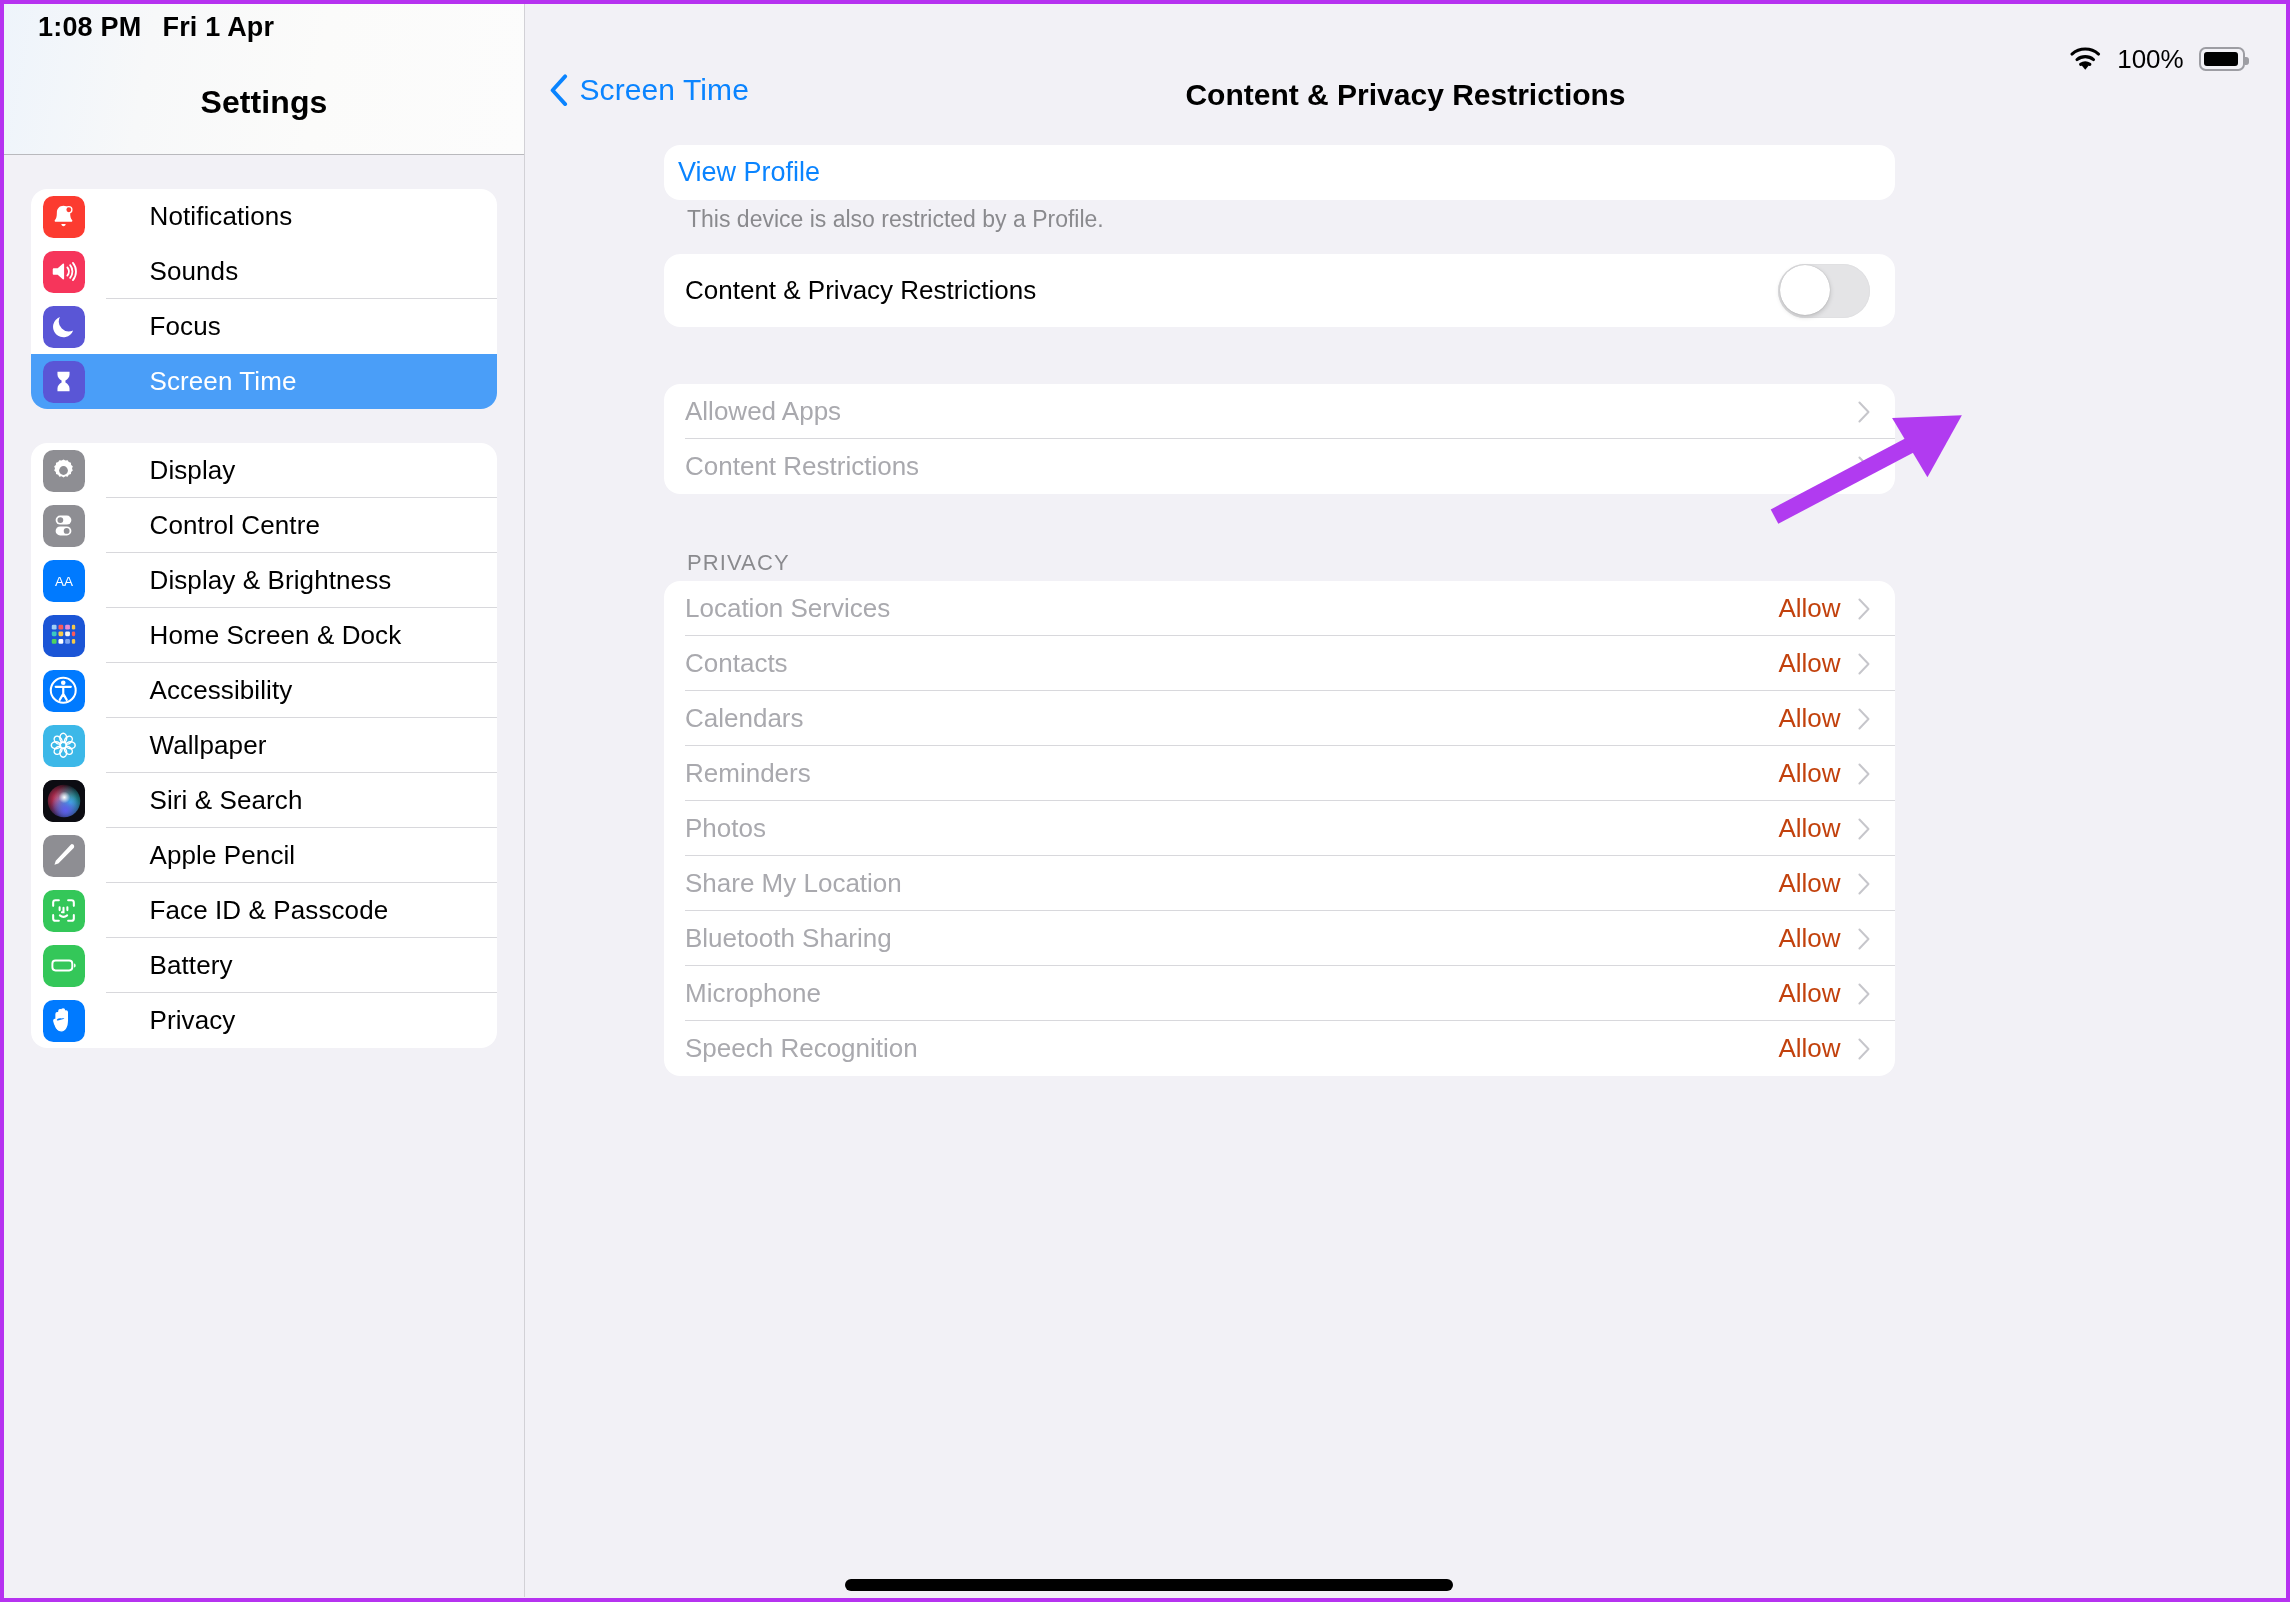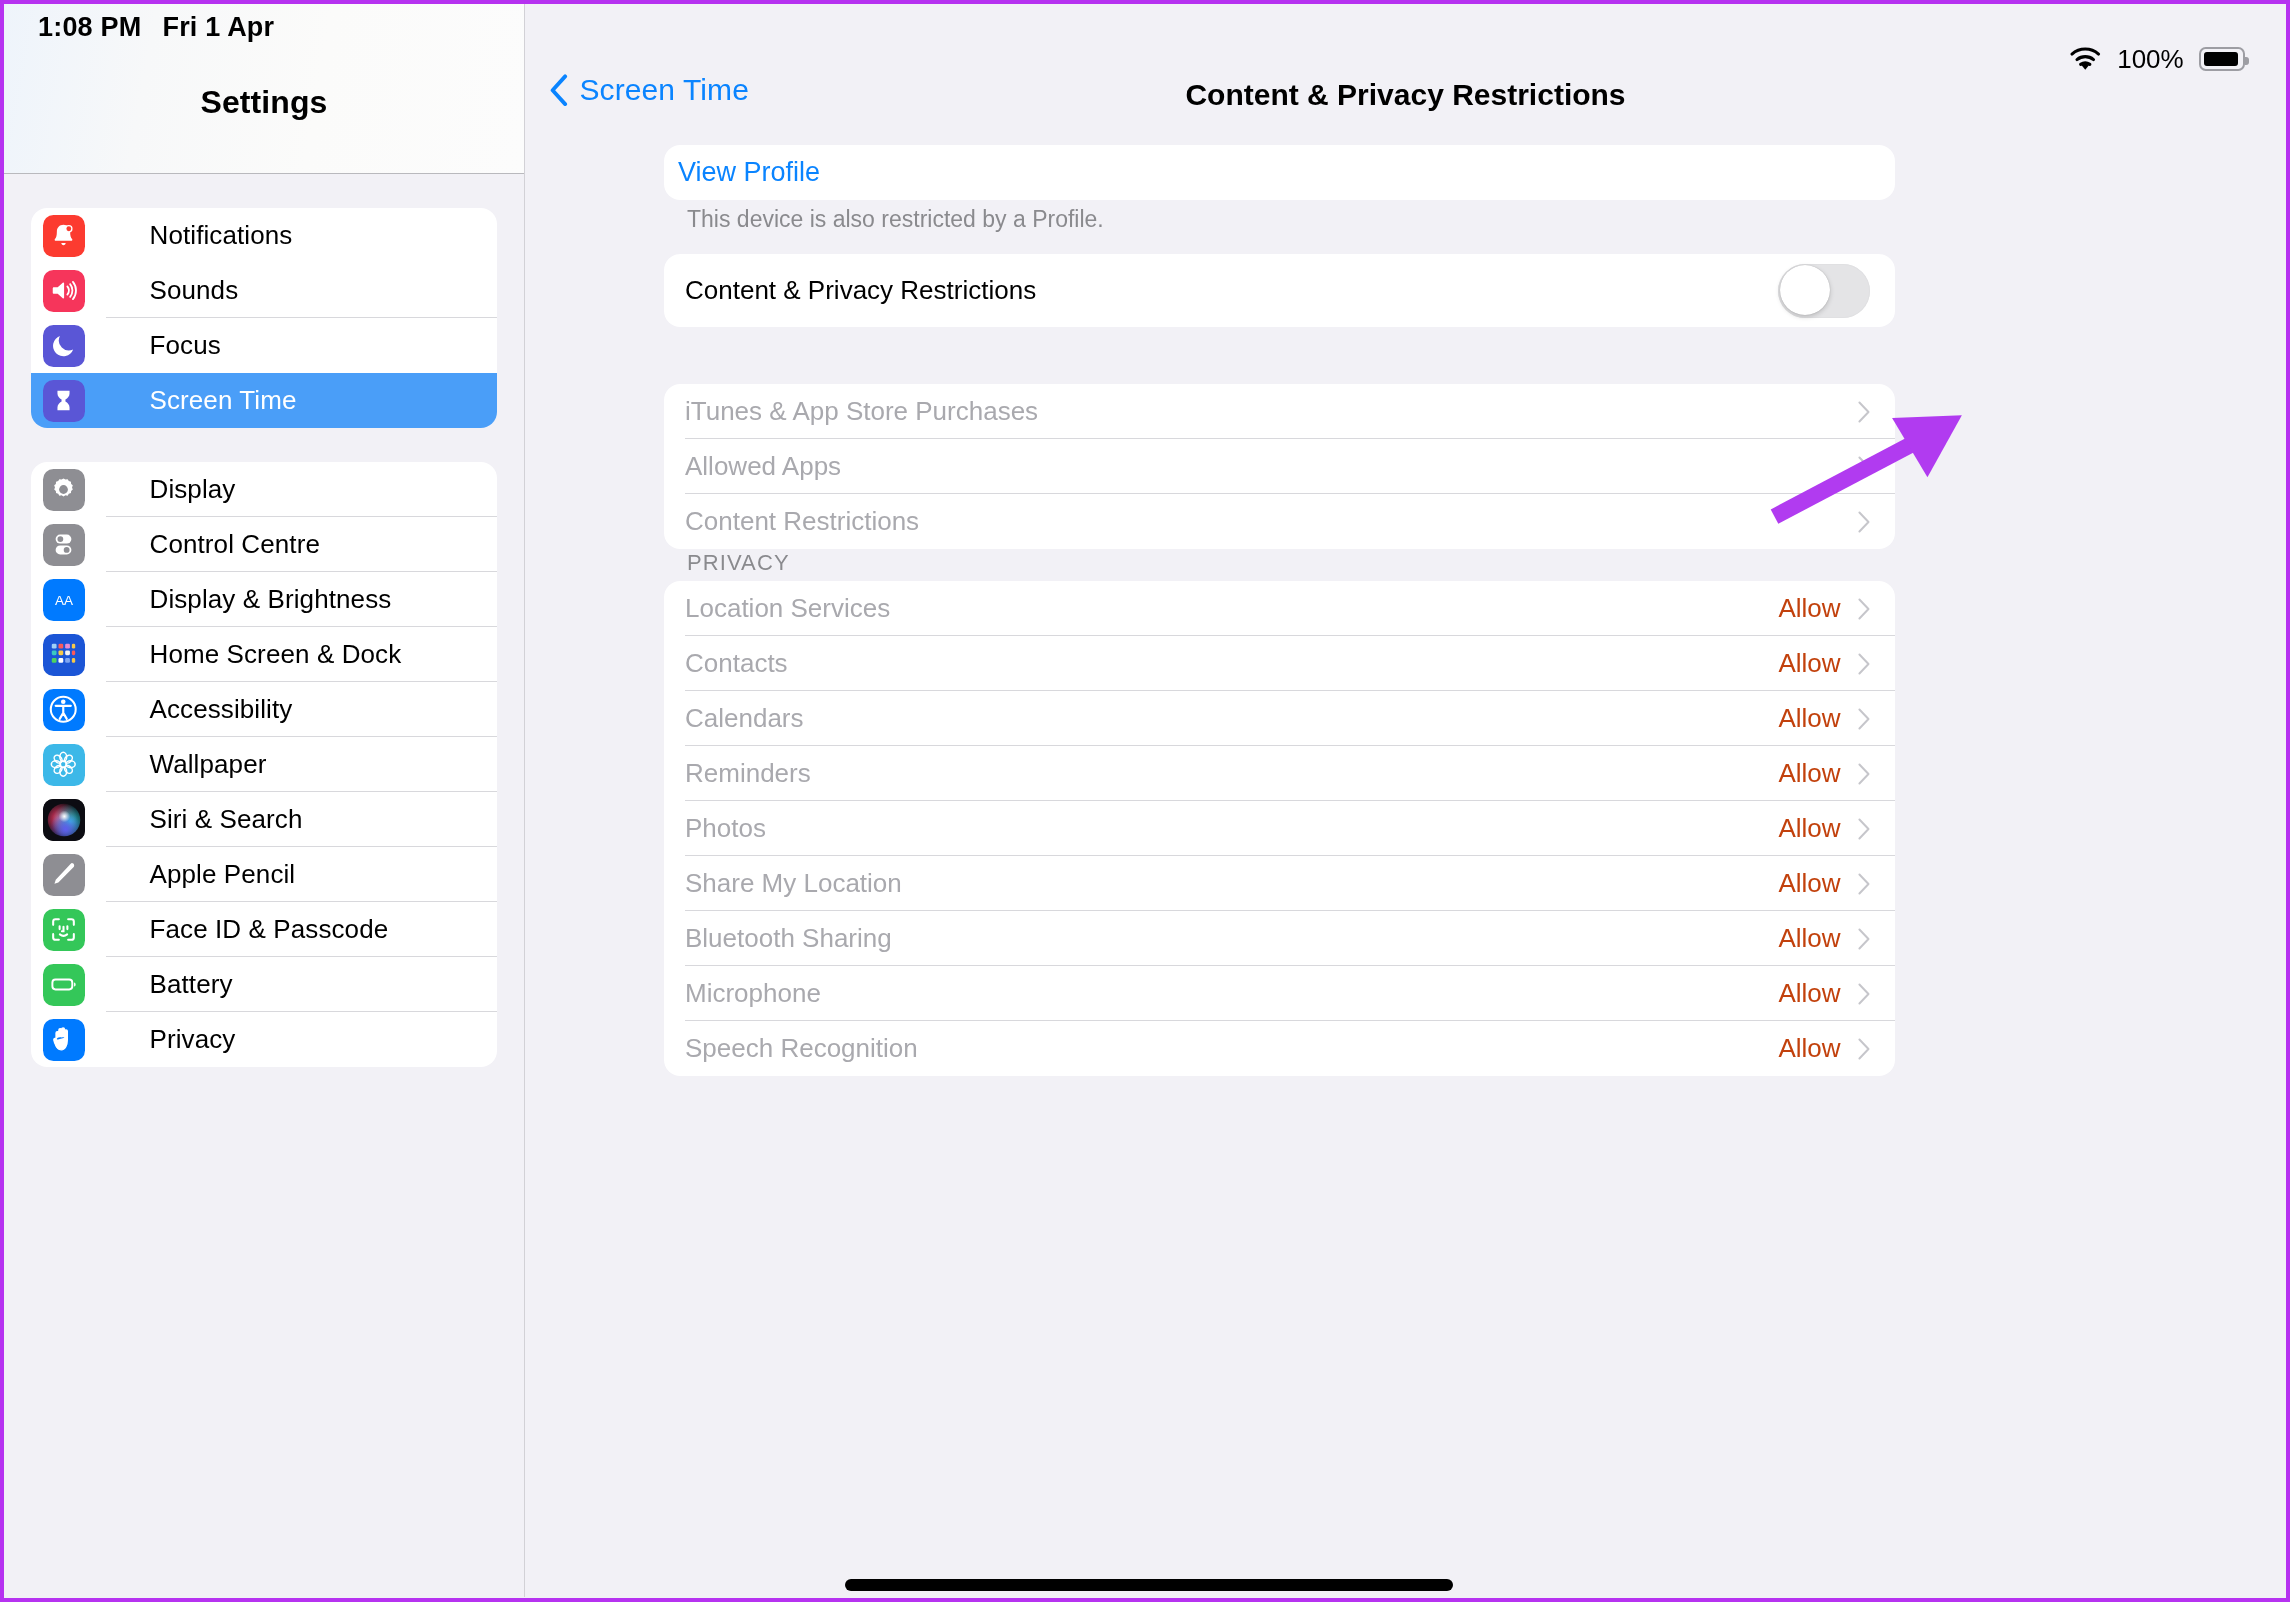--- a/index.html
+++ b/index.html
@@ -56,21 +56,21 @@
   
   .sidebar {
     position: absolute; top: 0; left: 0;
     width: 521px; height: 1593px;
     background: #f2f1f6;
     border-right: 1px solid #d2d1d6;
     overflow: hidden;
   }
   .sidebar-header {
     position: relative;
-    height: 170px;
+    height: 151px;
     background: linear-gradient(100deg,#eef4fb 0%, #f7f8f9 28%, #fbfbfa 60%, #fcfcfc 100%);
     border-bottom: 1px solid #b9b9bd;
   }
   .sidebar-title {
     position: absolute; left: 0; right: 0; top: 80px;
     text-align: center;
     font-size: 32px; font-weight: 700; color: #000;
     letter-spacing: 0.1px;
   }
 
@@ -473,28 +473,20 @@
           <span class="row-spacer"></span>
           <span class="toggle">
             <span class="knob"></span>
           </span>
 
         </div>
       </div>
 
       <div class="card" style="top:235px;">
         <div class="row">
-          <span class="row-label dim">iTunes &amp; App Store Purchases</span>
-          <span class="row-spacer"></span>
-          <svg class="chev" viewBox="0 0 13 23">
-            <path d="M1.5 1.5 11 11.5 1.5 21.5" fill="none" stroke="#c6c6cb" stroke-width="2.1" stroke-linecap="round" stroke-linejoin="round"></path>
-          </svg>
-          <span class="sep"></span>
-        </div>
-        <div class="row">
           <span class="row-label dim">Allowed Apps</span>
           <span class="row-spacer"></span>
           <svg class="chev" viewBox="0 0 13 23">
             <path d="M1.5 1.5 11 11.5 1.5 21.5" fill="none" stroke="#c6c6cb" stroke-width="2.1" stroke-linecap="round" stroke-linejoin="round"></path>
           </svg>
           <span class="sep"></span>
         </div>
         <div class="row">
           <span class="row-label dim">Content Restrictions</span>
           <span class="row-spacer"></span>

